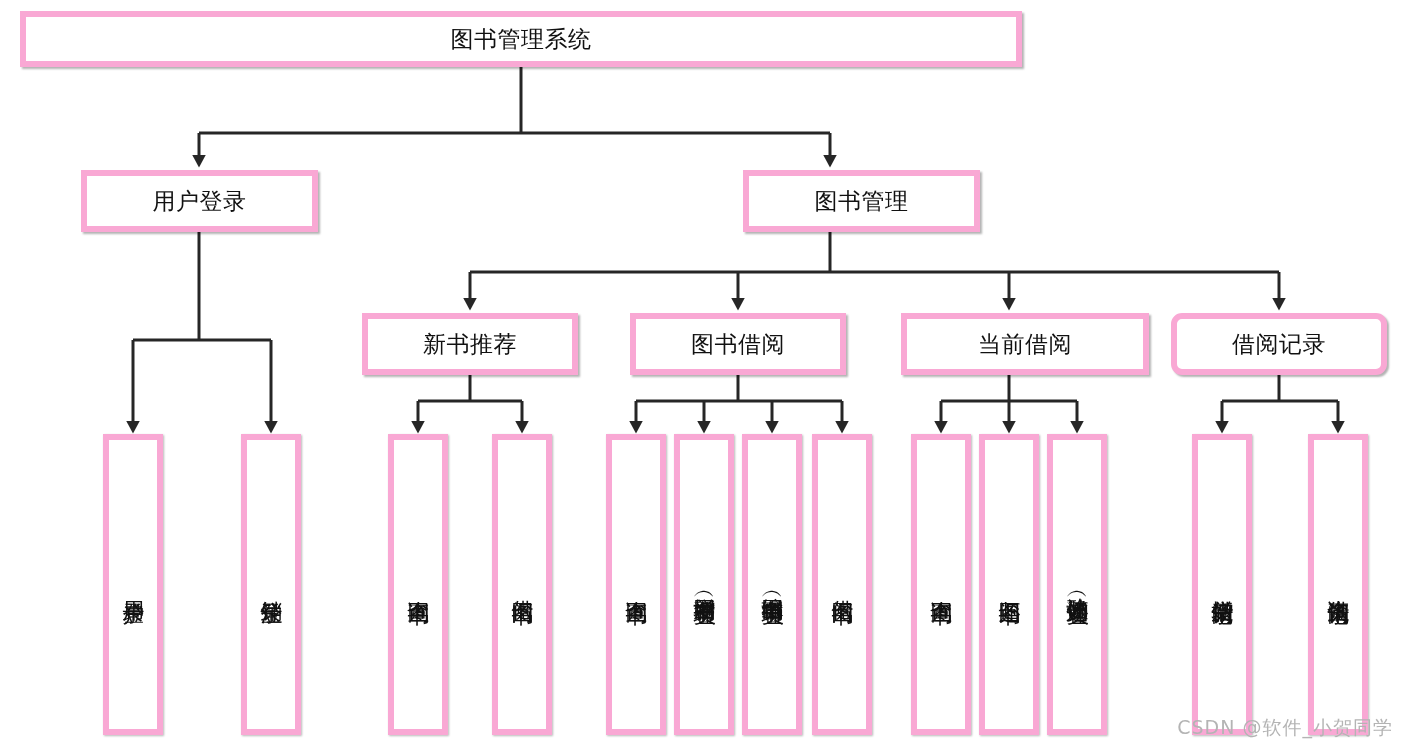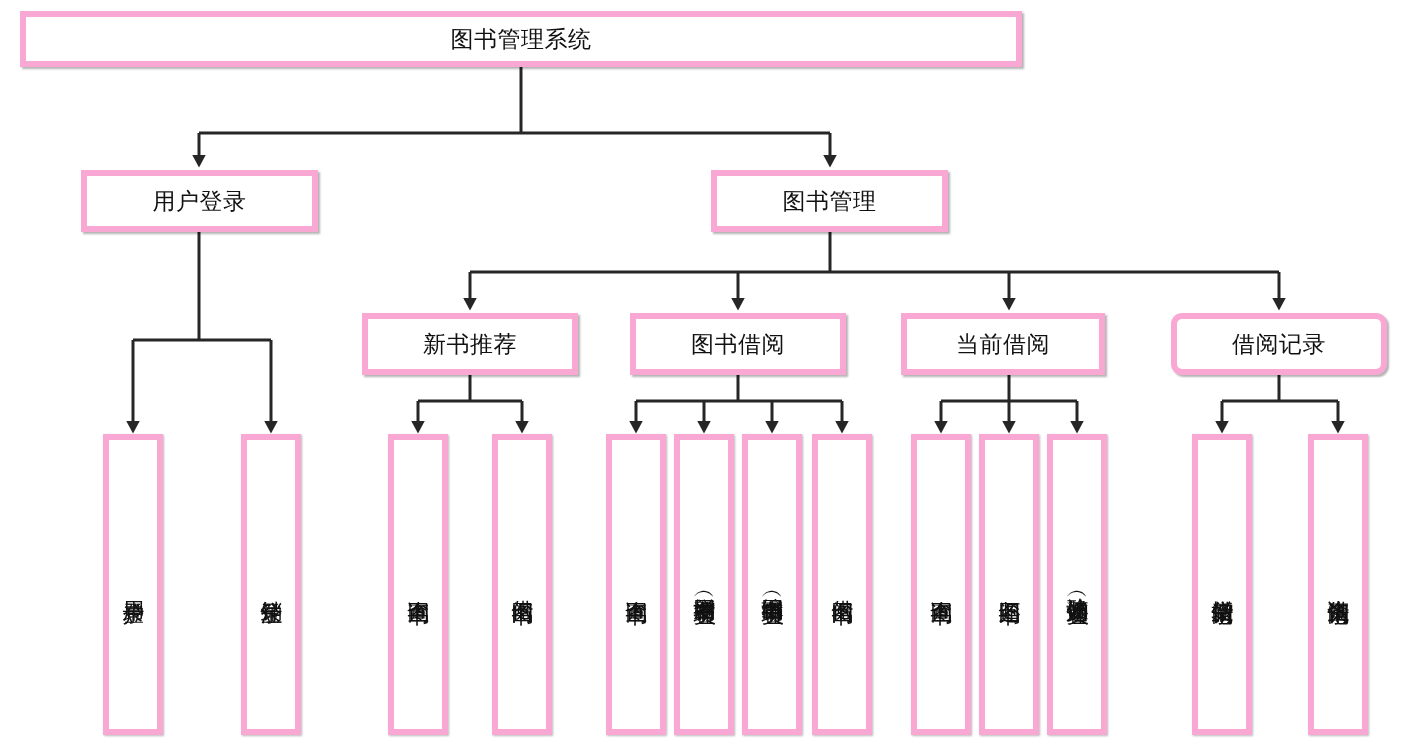--- a/index.html
+++ b/index.html
@@ -124,31 +124,31 @@
     <path d="M1338,401 L1338,422" stroke="#262626" stroke-width="3" fill="none" marker-end="url(#arrow)"></path>
   </svg>
 
   <div class="node" style="left:20px; top:11px; width:1002px; height:56px;">
     <span class="label">图书管理系统</span>
   </div>
 
   <div class="node" style="left:81px; top:170px; width:237px; height:62px;">
     <span class="label">用户登录</span>
   </div>
-  <div class="node" style="left:711px; top:170px; width:237px; height:62px;">
+  <div class="node" style="left:743px; top:170px; width:237px; height:62px;">
     <span class="label">图书管理</span>
   </div>
 
   <div class="node" style="left:362px; top:313px; width:216px; height:62px;">
     <span class="label">新书推荐</span>
   </div>
   <div class="node" style="left:630px; top:313px; width:216px; height:62px;">
     <span class="label">图书借阅</span>
   </div>
-  <div class="node" style="left:901px; top:313px; width:204px; height:62px;">
+  <div class="node" style="left:901px; top:313px; width:248px; height:62px;">
     <span class="label">当前借阅</span>
   </div>
   <div class="node" style="left:1171px; top:313px; width:216px; height:62px;border-radius:11px;">
     <span class="label">借阅记录</span>
   </div>
 
   <div class="node leaf" style="left:103px; top:434px; width:60px; height:301px;">
     <span class="label">用户登录</span>
   </div>
   <div class="node leaf" style="left:241px; top:434px; width:60px; height:301px;">
@@ -185,14 +185,15 @@
     <span class="label">确认归还（管理员）</span>
   </div>
 
   <div class="node leaf" style="left:1192px; top:434px; width:60px; height:301px;">
     <span class="label">新增借阅记录</span>
   </div>
   <div class="node leaf" style="left:1308px; top:434px; width:60px; height:301px;">
     <span class="label">查询借阅记录</span>
   </div>
 
+  <div class="watermark">CSDN @软件_小贺同学</div>
 
 </div>
 
 </body></html>

